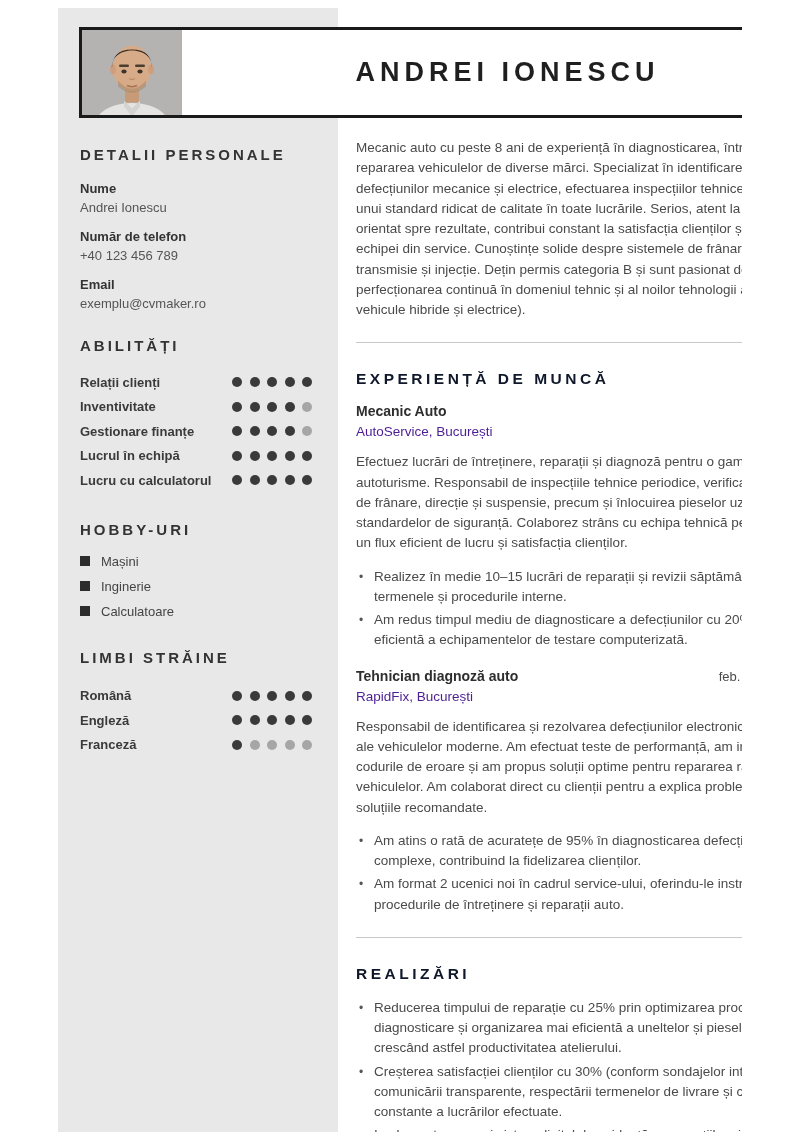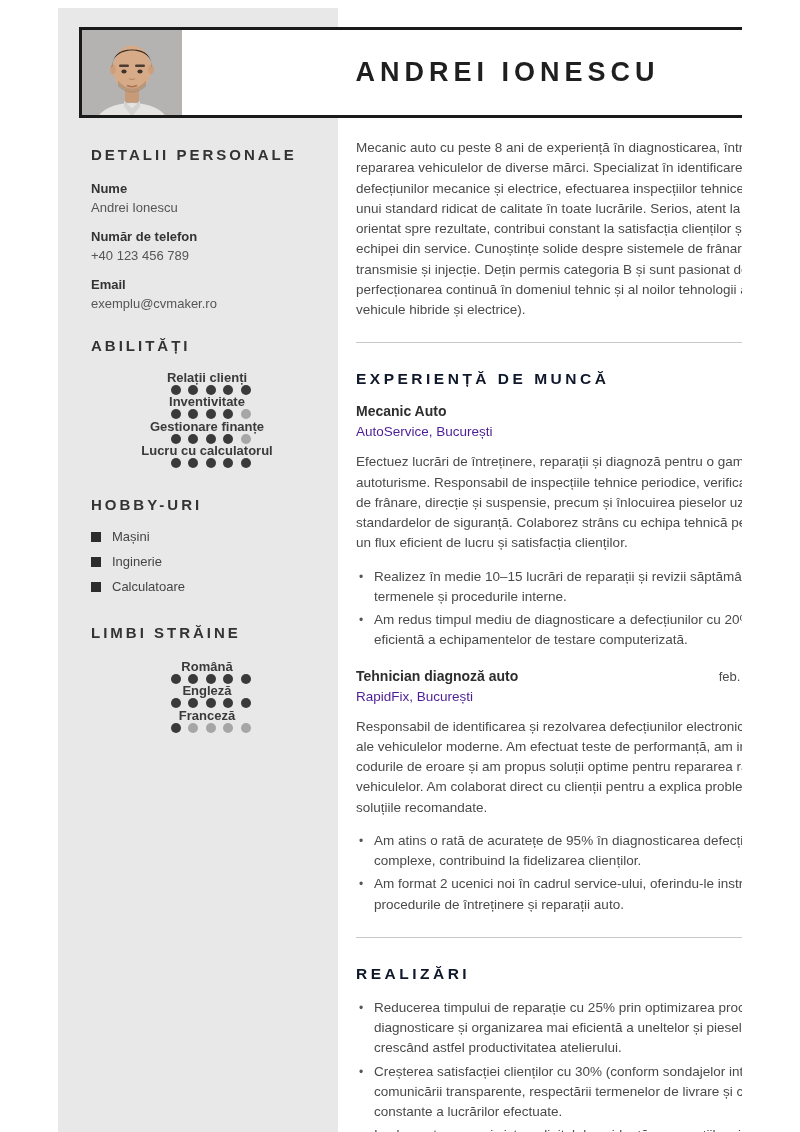--- a/index.html
+++ b/index.html
@@ -36,42 +36,41 @@
   .name {
     font-size: 27px;
     font-weight: bold;
     letter-spacing: 5px;
     color: #1f1f1f;
     white-space: nowrap;
   }
   
   .sidebar {
     position: absolute;
-    left: 11px; top: 130px;
+    left: 0; top: 130px;
     width: 280px;
     padding: 0 26px 0 22px;
     z-index: 2;
   }
   .side-title {
     font-size: 15px;
     font-weight: bold;
     letter-spacing: 3px;
     color: #333333;
   }
   .pd-title { margin: 8px 0 18px 0; }
   .field { margin-bottom: 14px; }
   .field-label { font-size: 13px; font-weight: bold; color: #333333; margin-bottom: 4px; }
   .field-value { font-size: 13px; color: #555555; }
   .skills-title { margin: 26px 0 16px 0; }
   .meter-row {
     display: flex;
-    justify-content: flex-end;
+    justify-content: space-between;
     align-items: center;
     height: 24.5px;
-    flex-direction: column;
   }
   .meter-label { font-size: 13px; font-weight: bold; color: #3a3a3a; }
   .dots { display: flex; align-items: center; }
   .dot {
     width: 10px; height: 10px;
     border-radius: 50%;
     margin-left: 7.5px;
   }
   .dot.filled { background: #3a3a3a; }
   .dot.empty  { background: #a6a6a6; }
@@ -198,20 +197,30 @@
         <span class="meter-label">Gestionare finanțe</span>
         <span class="dots">
             <span class="dot filled"></span>
             <span class="dot filled"></span>
             <span class="dot filled"></span>
             <span class="dot filled"></span>
             <span class="dot empty"></span>
           </span>
       </div>
       <div class="meter-row">
+        <span class="meter-label">Lucrul în echipă</span>
+        <span class="dots">
+            <span class="dot filled"></span>
+            <span class="dot filled"></span>
+            <span class="dot filled"></span>
+            <span class="dot filled"></span>
+            <span class="dot filled"></span>
+          </span>
+      </div>
+      <div class="meter-row">
         <span class="meter-label">Lucru cu calculatorul</span>
         <span class="dots">
             <span class="dot filled"></span>
             <span class="dot filled"></span>
             <span class="dot filled"></span>
             <span class="dot filled"></span>
             <span class="dot filled"></span>
           </span>
       </div>
     </div>

